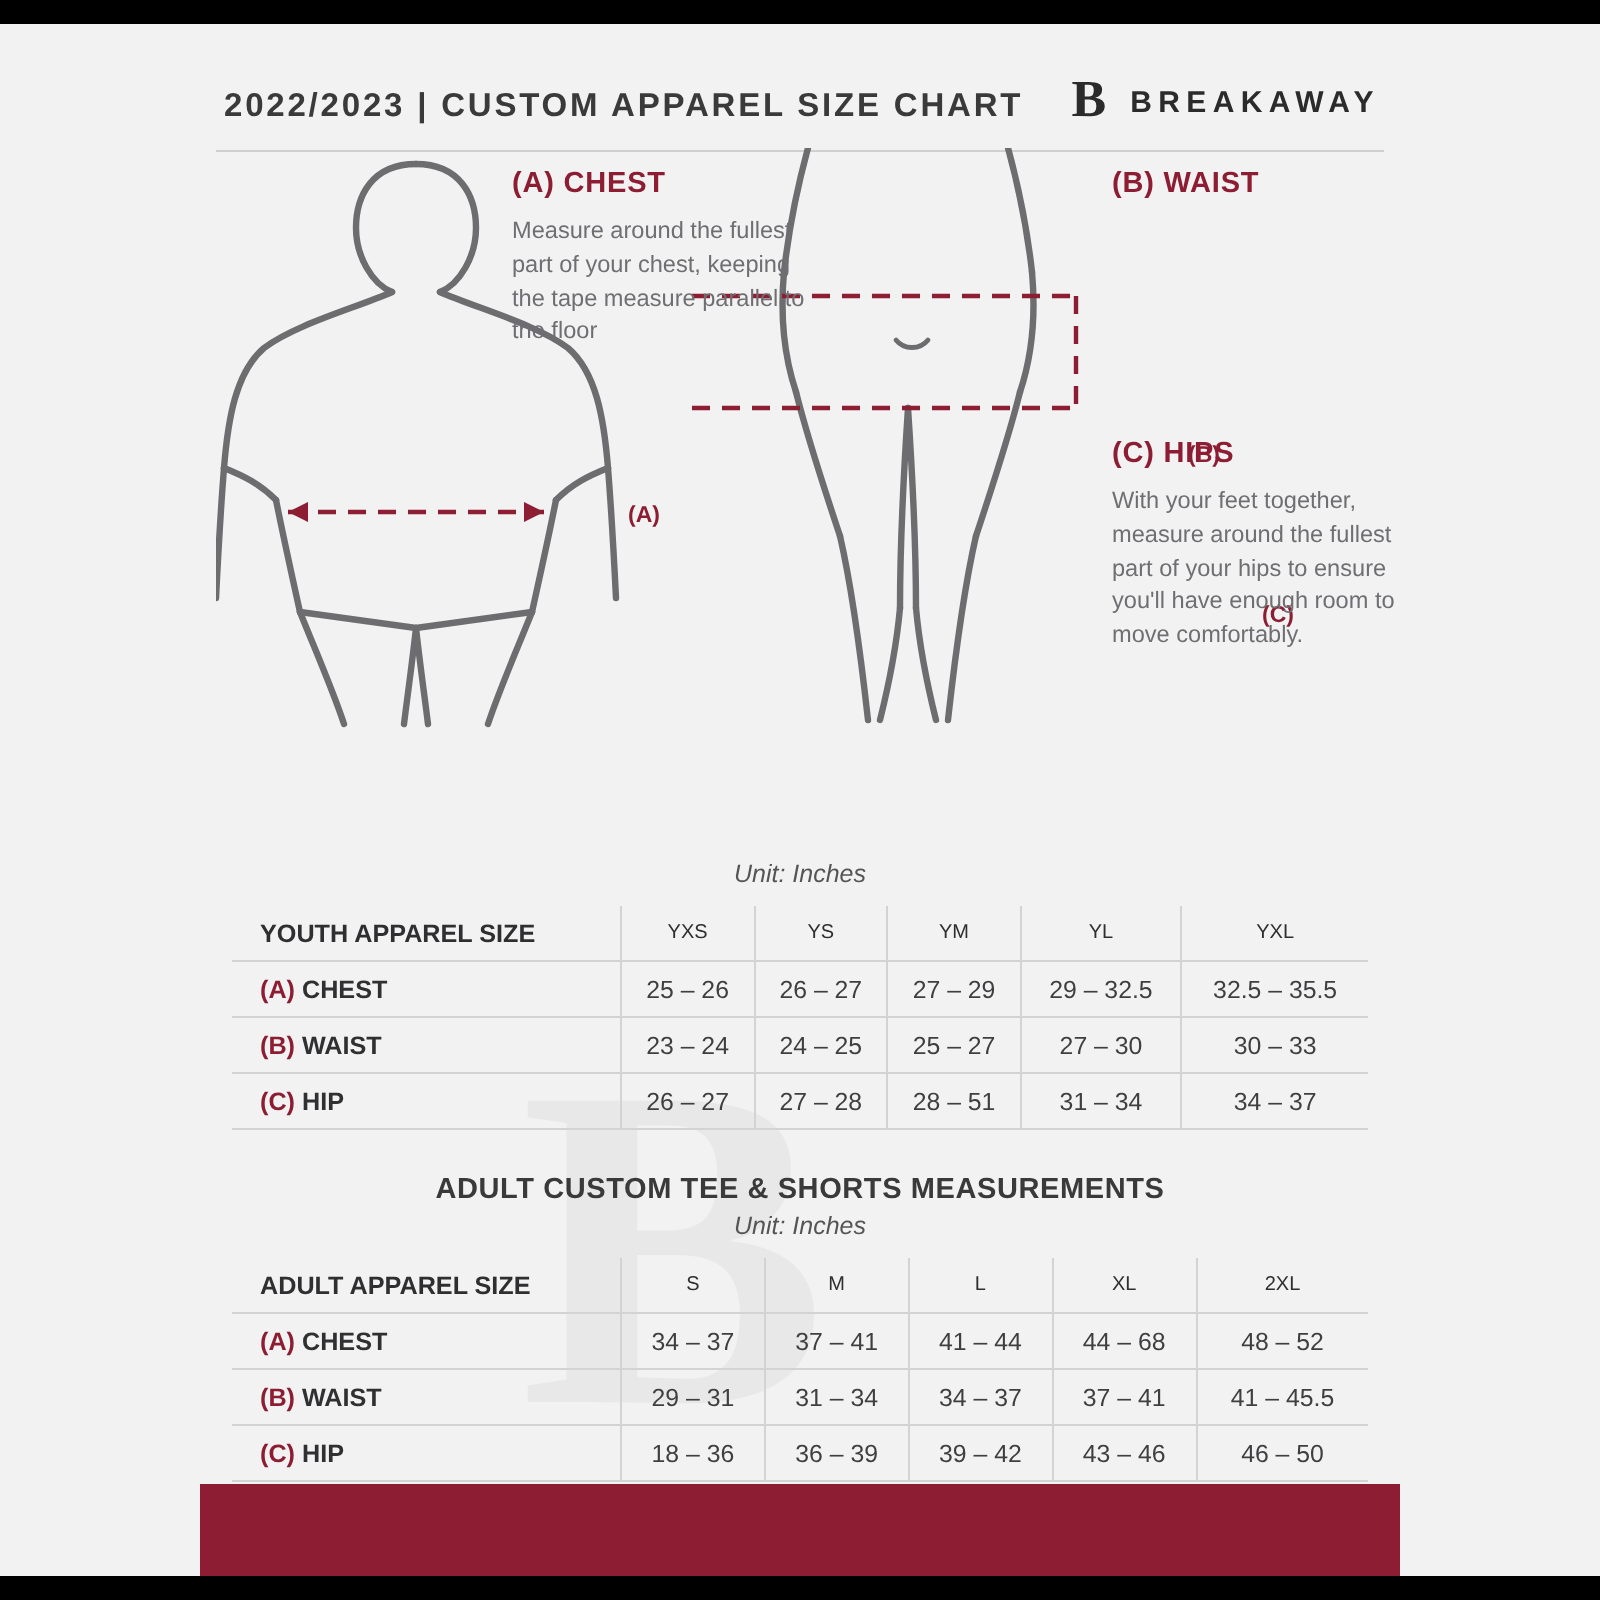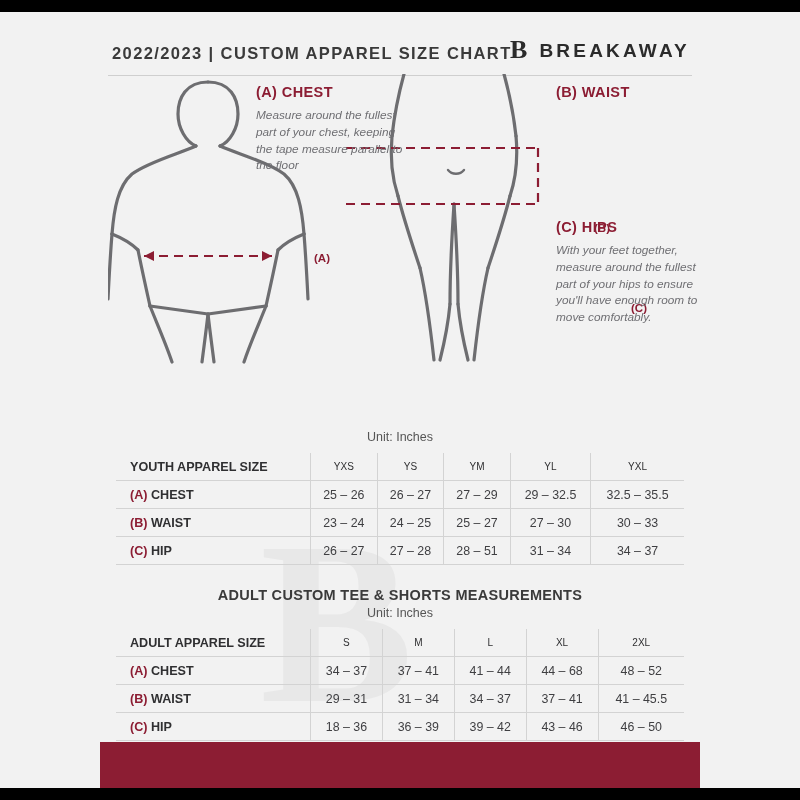--- a/index.html
+++ b/index.html
@@ -61,21 +61,21 @@
   .brand-mark {
     font-family: "Liberation Serif", serif;
     font-weight: bold;
     font-size: 26px;
     color: #2b2b2b;
     line-height: 1;
     position: relative;
     top: -1px;
   }
   .brand-name {
-    font-size: 19px;
+    font-size: 15px;
     font-weight: bold;
     letter-spacing: 3.2px;
     color: #2b2b2b;
   }
   .header-rule {
     position: absolute;
     left: 108px;
     right: 108px;
     top: 63px;
     border-top: 1px solid #cfcfcf;
@@ -95,39 +95,39 @@
   .note-title {
     color: #8c1d33;
     font-weight: bold;
     font-size: 14.5px;
     letter-spacing: 0.4px;
     margin-bottom: 7px;
   }
   .note-body {
     color: #6f6f73;
     font-size: 11.8px;
-    font-style: italic;
     line-height: 1.42;
   }
   #note-chest { left: 256px; top: 10px; width: 150px; }
   #note-waist { left: 556px; top: 10px; width: 142px; }
   #note-hips  { left: 556px; top: 145px; width: 142px; }
 
   
   .section { margin-top: 4px; }
   .tbl-title {
     text-align: center;
     font-size: 14.5px;
     font-weight: bold;
     color: #3a3a3a;
     letter-spacing: 0.3px;
   }
   .tbl-unit {
     text-align: center;
     font-size: 12.5px;
+    font-style: italic;
     color: #555;
     margin-top: 3px;
     margin-bottom: 9px;
   }
   table {
     border-collapse: collapse;
     margin: 0 auto;
     width: 568px;
     background: transparent;
   }

